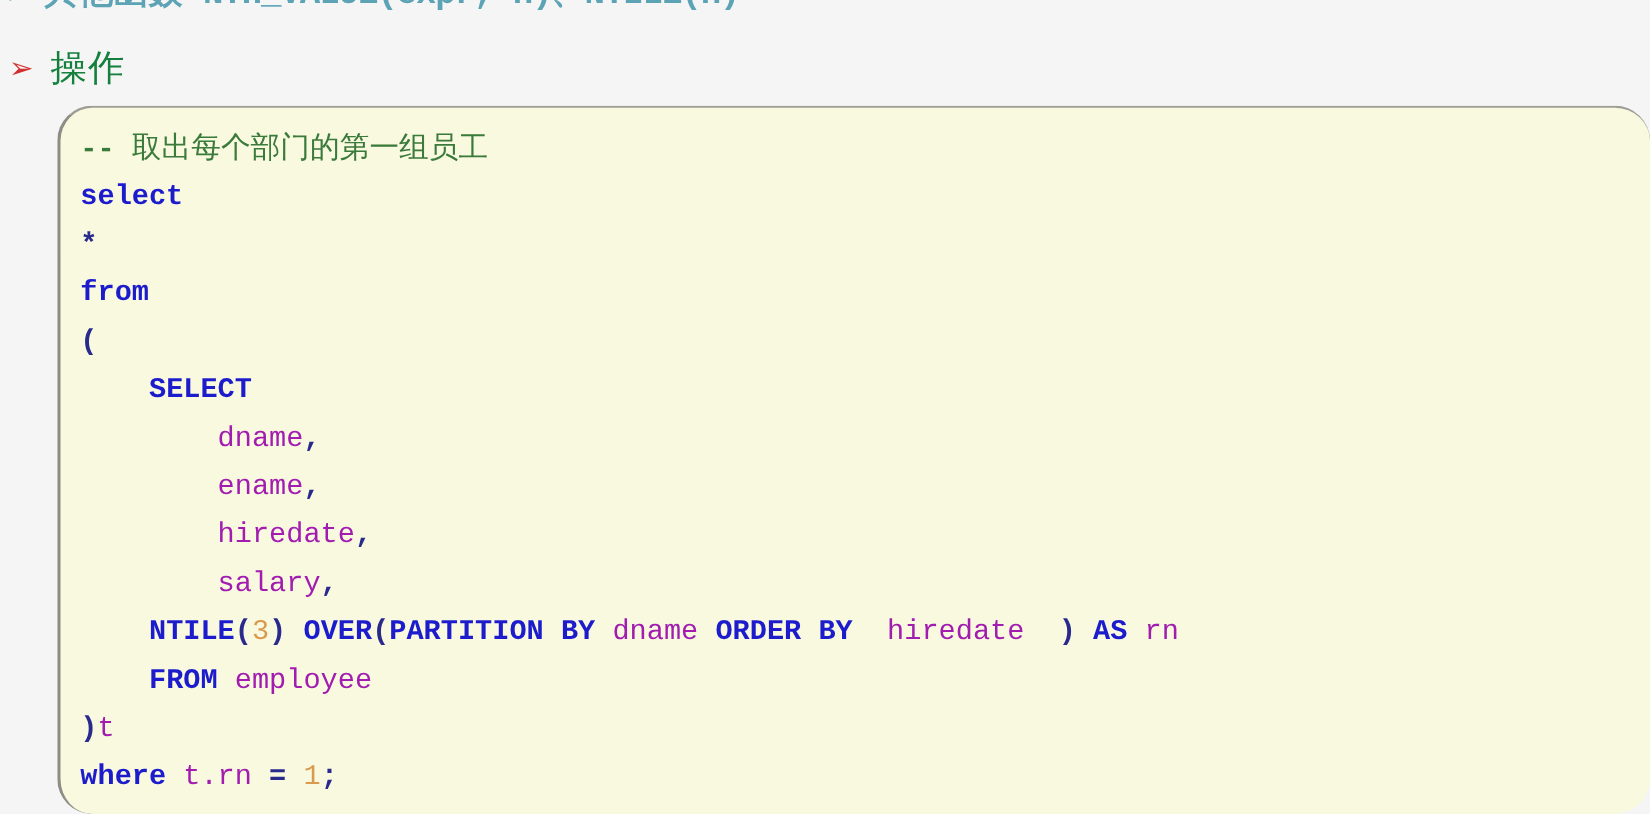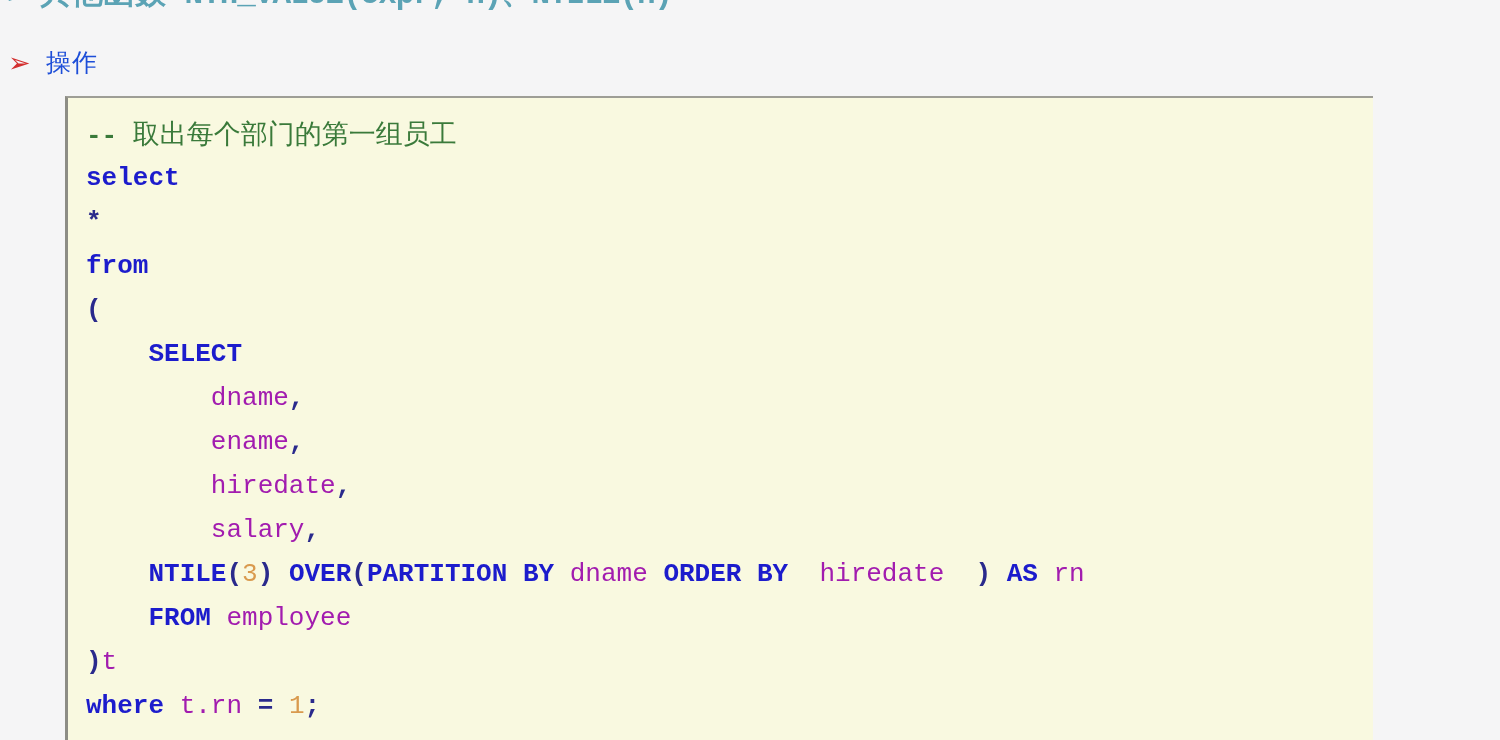--- a/index.html
+++ b/index.html
@@ -60,38 +60,39 @@
     display: inline-block;
     color: #d32f2f;
     font-size: 27px;
     line-height: 1;
     width: 38px;
     text-align: left;
     font-family: "DejaVu Sans", sans-serif;
   }
   .section-heading .heading-text {
     font-family: Liberation Serif, serif;
-    font-size: 25px;
+    font-size: 33px;
     font-weight: normal;
-    color: #1d4ed8;
+    color: #15803d;
     letter-spacing: 1px;
   }
 
   
   .code-block {
     position: absolute;
-    left: 65px;
+    left: 52px;
     top: 96px;
-    width: 1308px;
+    width: 1448px;
     height: 644px;
     background: #f9f9e0;
     border-top: 2px solid #9e9e96;
     border-left: 3px solid #8d8d85;
     box-sizing: border-box;
     overflow: hidden;
+    border-radius: 32px;
   }
   .code-inner {
     padding: 14px 0 0 18px;
     font-family: "Liberation Mono", "DejaVu Sans Mono", monospace;
     font-size: 26px;
     line-height: 44px;
     white-space: pre;
     color: #555555;
   }
   .code-line {

